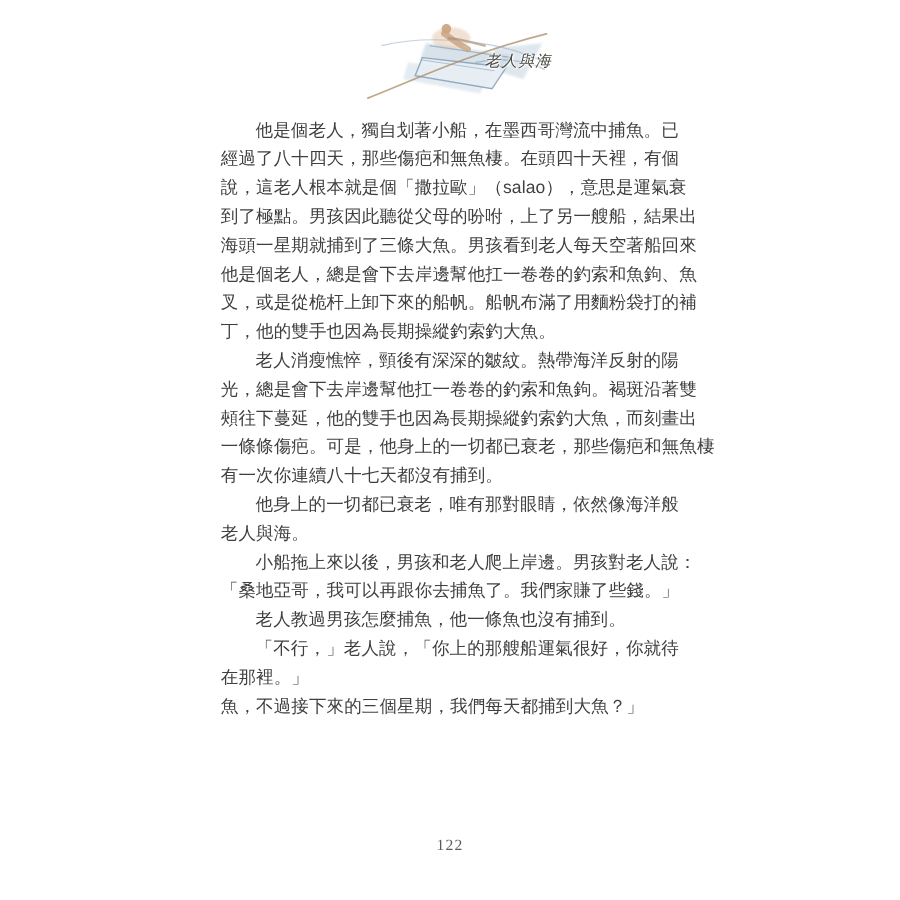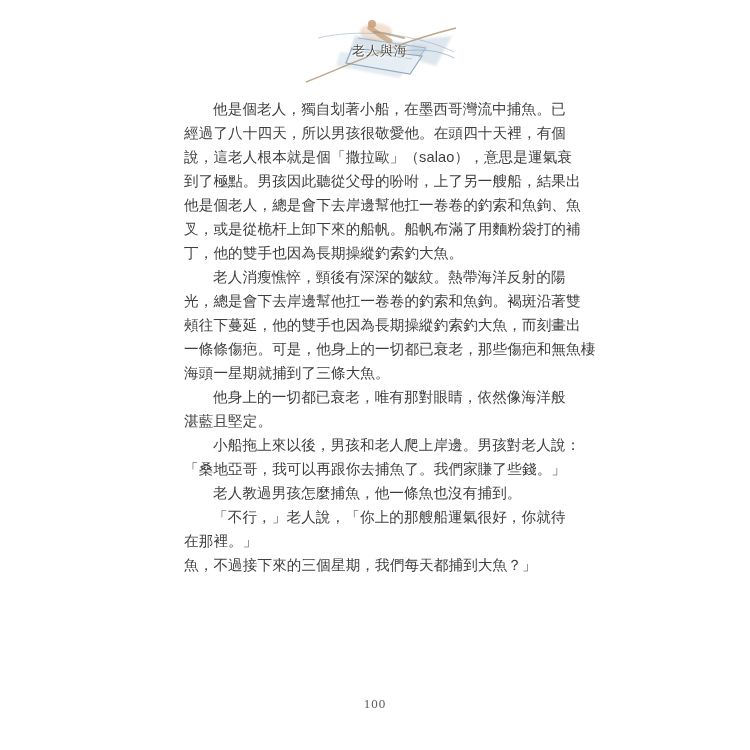--- a/index.html
+++ b/index.html
@@ -14,25 +14,26 @@
   
   .header-art {
     position: absolute;
     left: 300px; top: 8px;
     width: 160px; height: 80px;
   }
   .header-art svg { display: block; width: 100%; height: 100%; }
   .header-title {
     position: absolute;
     left: 0; top: 34px; width: 100%;
-    text-align: center;
+    text-align: right;
     font-size: 13px;
     letter-spacing: 1px;
     color: #4a4a41;
     text-shadow: 0 0 2px #fff, 0 0 3px #fff, 1px 1px 1px rgba(255,255,255,.9);
+    font-style: italic;
   }
 
   
   .body-text {
     position: absolute;
     left: 184px; top: 97px;
     width: 384px;
     color: #3f3f3f;
     font-size: 14.6px;
     line-height: 24px;
@@ -80,34 +81,35 @@
 
     <path d="M 6 74 C 42 60, 92 36, 156 20" stroke="#a98a66" stroke-width="1.4" fill="none" opacity="0.75"></path>
     <path d="M 18 30 C 60 20, 118 26, 154 44" stroke="#9db1c4" stroke-width="1" fill="none" opacity="0.6"></path>
     <path d="M 96 44 C 118 40, 140 42, 154 50" stroke="#8aa3bb" stroke-width="1.2" fill="none" opacity="0.6"></path>
   </svg>
   <div class="header-title">老人與海</div>
 </div>
 
 <div class="body-text">
     <div class="line indent">他是個老人，獨自划著小船，在墨西哥灣流中捕魚。已</div>
-    <div class="line">經過了八十四天，所以男孩很敬愛他。在頭四十天裡，有個</div>
+    <div class="line">經過了八十四天，那些傷疤和無魚棲。在頭四十天裡，有個</div>
     <div class="line">說，這老人根本就是個「撒拉歐」（salao），意思是運氣衰</div>
     <div class="line">到了極點。男孩因此聽從父母的吩咐，上了另一艘船，結果出</div>
+    <div class="line">海頭一星期就捕到了三條大魚。男孩看到老人每天空著船回來</div>
     <div class="line">他是個老人，總是會下去岸邊幫他扛一卷卷的釣索和魚鉤、魚</div>
     <div class="line">叉，或是從桅杆上卸下來的船帆。船帆布滿了用麵粉袋打的補</div>
     <div class="line">丁，他的雙手也因為長期操縱釣索釣大魚。</div>
     <div class="line indent">老人消瘦憔悴，頸後有深深的皺紋。熱帶海洋反射的陽</div>
     <div class="line">光，總是會下去岸邊幫他扛一卷卷的釣索和魚鉤。褐斑沿著雙</div>
     <div class="line">頰往下蔓延，他的雙手也因為長期操縱釣索釣大魚，而刻畫出</div>
     <div class="line">一條條傷疤。可是，他身上的一切都已衰老，那些傷疤和無魚棲</div>
-    <div class="line">海頭一星期就捕到了三條大魚。</div>
+    <div class="line">有一次你連續八十七天都沒有捕到。</div>
     <div class="line indent">他身上的一切都已衰老，唯有那對眼睛，依然像海洋般</div>
-    <div class="line">湛藍且堅定。</div>
+    <div class="line">老人與海。</div>
     <div class="line indent">小船拖上來以後，男孩和老人爬上岸邊。男孩對老人說：</div>
     <div class="line">「桑地亞哥，我可以再跟你去捕魚了。我們家賺了些錢。」</div>
     <div class="line indent">老人教過男孩怎麼捕魚，他一條魚也沒有捕到。</div>
     <div class="line indent">「不行，」老人說，「你上的那艘船運氣很好，你就待</div>
     <div class="line">在那裡。」</div>
     <div class="line">魚，不過接下來的三個星期，我們每天都捕到大魚？」</div>
   </div>
 
-<div class="page-number">100</div>
+<div class="page-number">122</div>
 
 </body></html>

